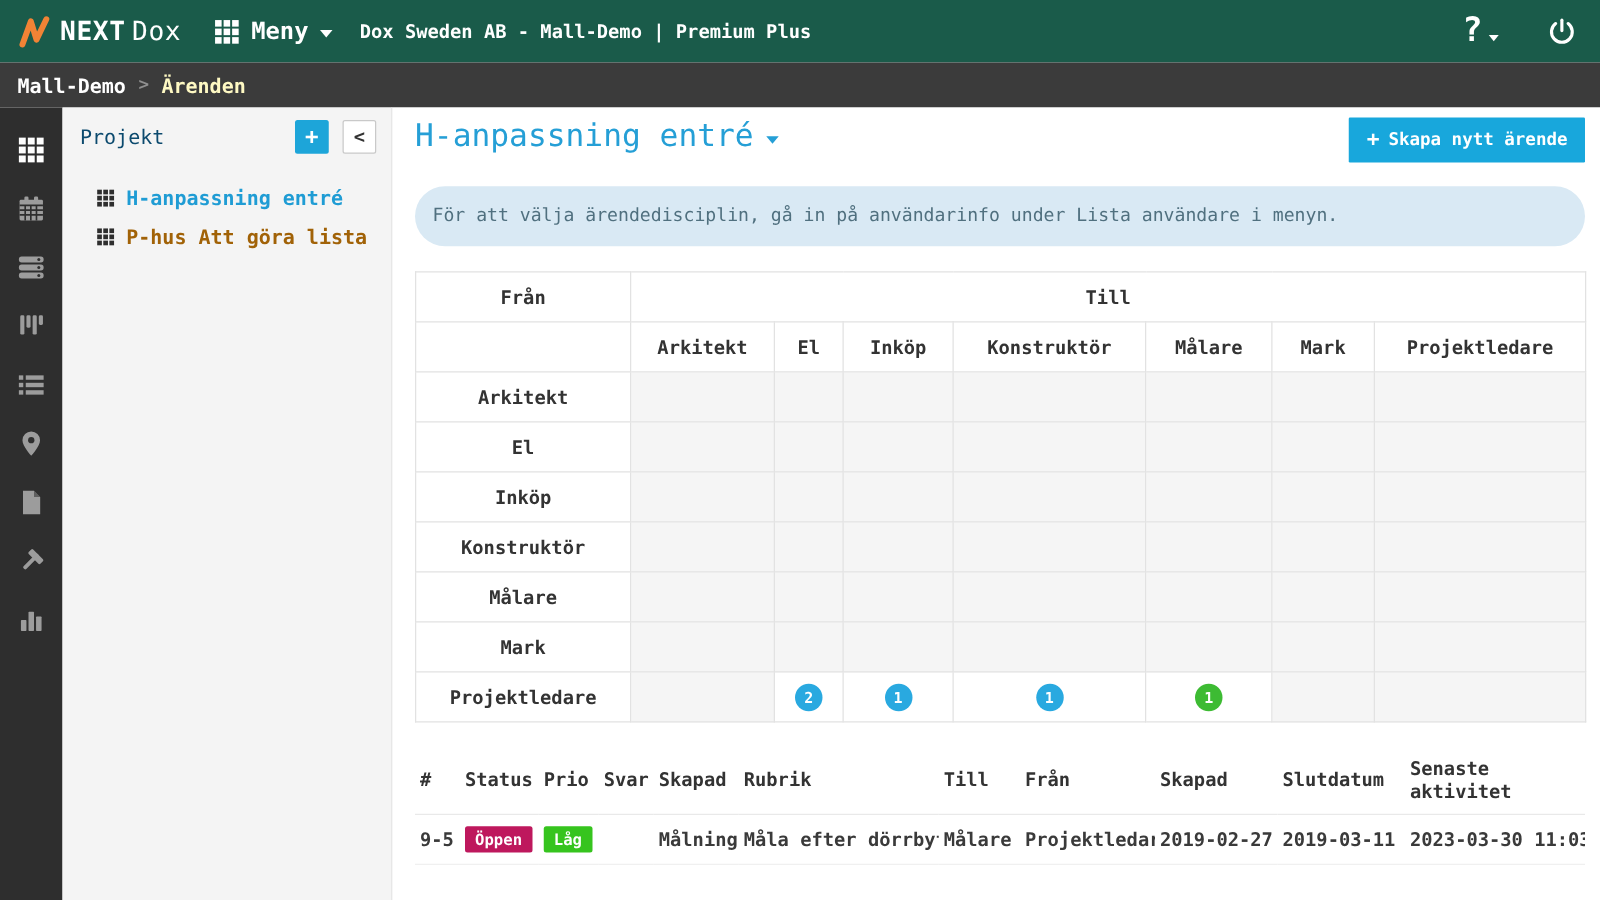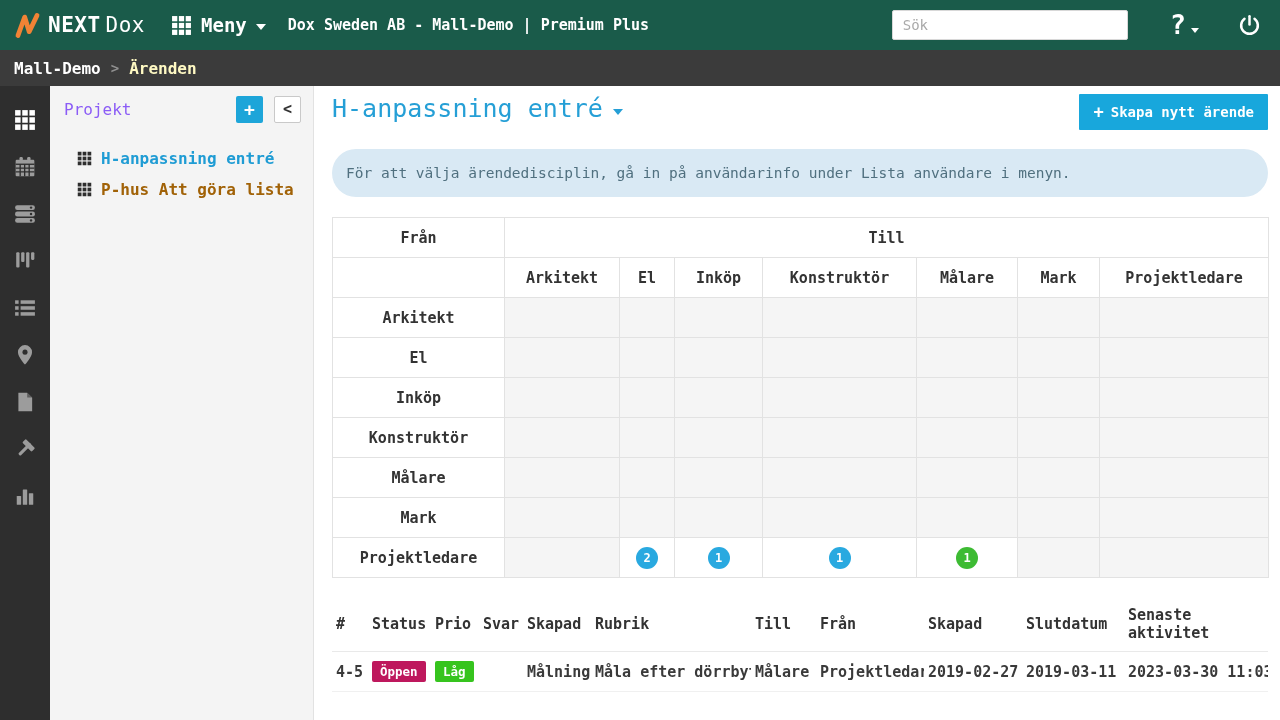--- a/index.html
+++ b/index.html
@@ -31,21 +31,21 @@
   .crumb-page { color:#fef9c3; font-size:16px; font-weight:700; }
 
   
   .app { display:flex; height:634px; }
   .iconbar { width:50px; background:#2e2e2e; padding-top:10px; flex:none; }
   .iconbar-item { height:47px; display:flex; align-items:center; justify-content:center; cursor:pointer; color:#9c9c9c; }
   .iconbar-item.active { color:#fff; }
 
   .project-panel { width:264px; background:#f4f4f4; border-right:1px solid #e2e2e2; flex:none; padding-top:10px; }
   .panel-header { display:flex; align-items:center; padding:0 12px 0 14px; }
-  .panel-title { font-size:16px; color:#8b5cf6; }
+  .panel-title { font-size:16px; color:#0c4a6e; }
   .panel-buttons { margin-left:auto; display:flex; gap:11px; }
   .btn-add { width:27px; height:27px; background:#1da5d9; color:#fff; border:none; font-size:18px; font-weight:700; line-height:25px; text-align:center; cursor:pointer; border-radius:2px; font-family:inherit; }
   .btn-collapse { width:27px; height:27px; background:#fff; color:#333; border:1px solid #c9c9c9; font-size:15px; font-weight:700; line-height:23px; text-align:center; cursor:pointer; border-radius:2px; font-family:inherit; }
   .project-list { margin-top:20px; }
   .project-item { display:flex; align-items:center; gap:9px; padding:6px 10px 6px 27px; font-size:16px; font-weight:700; color:#a16207; cursor:pointer; }
   .project-item .pi-icon { color:#2e2e2e; display:flex; }
   .project-item.active { color:#1f9cd4; }
 
   .main { flex:1; background:#fff; padding:8px 12px 0 18px; overflow:hidden; }
   .title-row { display:flex; align-items:flex-start; }
@@ -95,21 +95,20 @@
         <rect x="14" y="7.5" width="5" height="5"></rect>
       <rect x="1" y="14" width="5" height="5"></rect>
         <rect x="7.5" y="14" width="5" height="5"></rect>
         <rect x="14" y="14" width="5" height="5"></rect>
     </svg>
     <span class="menu-label">Meny</span>
     <span class="caret"></span>
   </div>
   <div class="topbar-context">Dox Sweden AB - Mall-Demo | Premium Plus</div>
   <div class="topbar-right">
-    <input class="search-input" type="text" placeholder="Sök" style="">
     <div class="help-wrap">
       <span class="help-q">?</span>
       <span class="help-caret"></span>
     </div>
     <div class="power-btn">
       <svg width="25" height="25" viewBox="0 0 24 24" fill="none" stroke="#fff" stroke-width="2.4" stroke-linecap="round">
         <path d="M12 3v8"></path>
         <path d="M7.2 5.6a8 8 0 1 0 9.6 0"></path>
       </svg>
     </div>
@@ -410,21 +409,21 @@
             <th>Rubrik</th>
             <th>Till</th>
             <th>Från</th>
             <th>Skapad</th>
             <th>Slutdatum</th>
             <th>Senaste aktivitet</th>
           </tr>
         </thead>
       <tbody id="issues-body">
           <tr class="issue-row">
-            <td>4-5</td>
+            <td>9-5</td>
             <td><span class="pill status-open">Öppen</span></td>
             <td><span class="pill prio-low">Låg</span></td>
             <td></td>
             <td>Målning</td>
             <td>Måla efter dörrbyte</td>
             <td>Målare</td>
             <td>Projektledare</td>
             <td>2019-02-27</td>
             <td class="date-overdue">2019-03-11</td>
             <td>2023-03-30 11:03</td>

